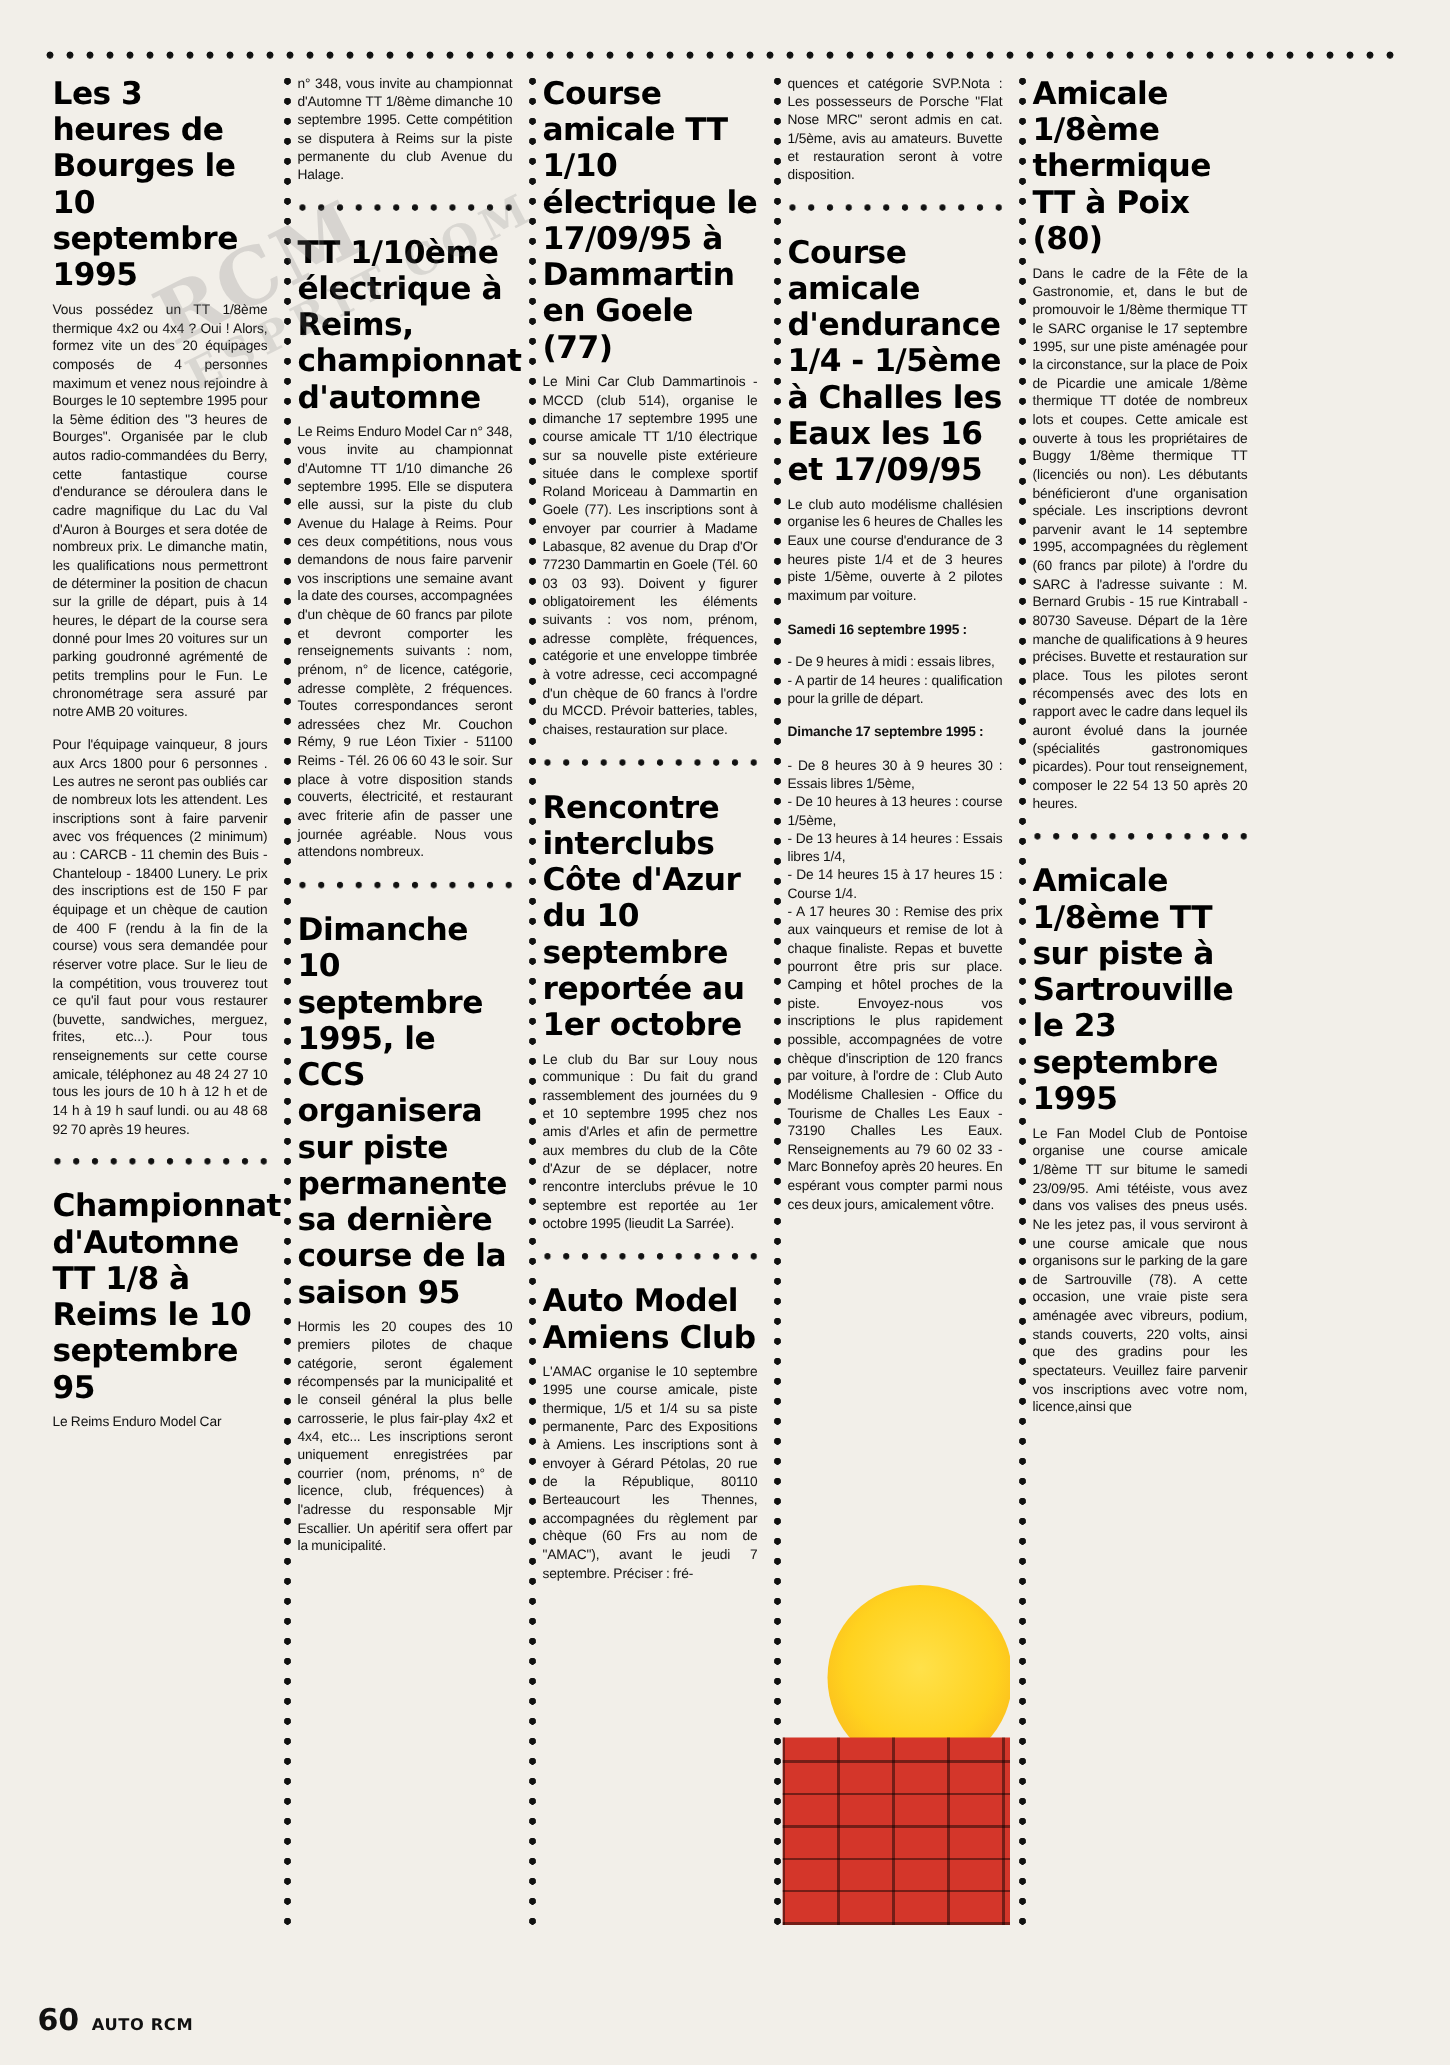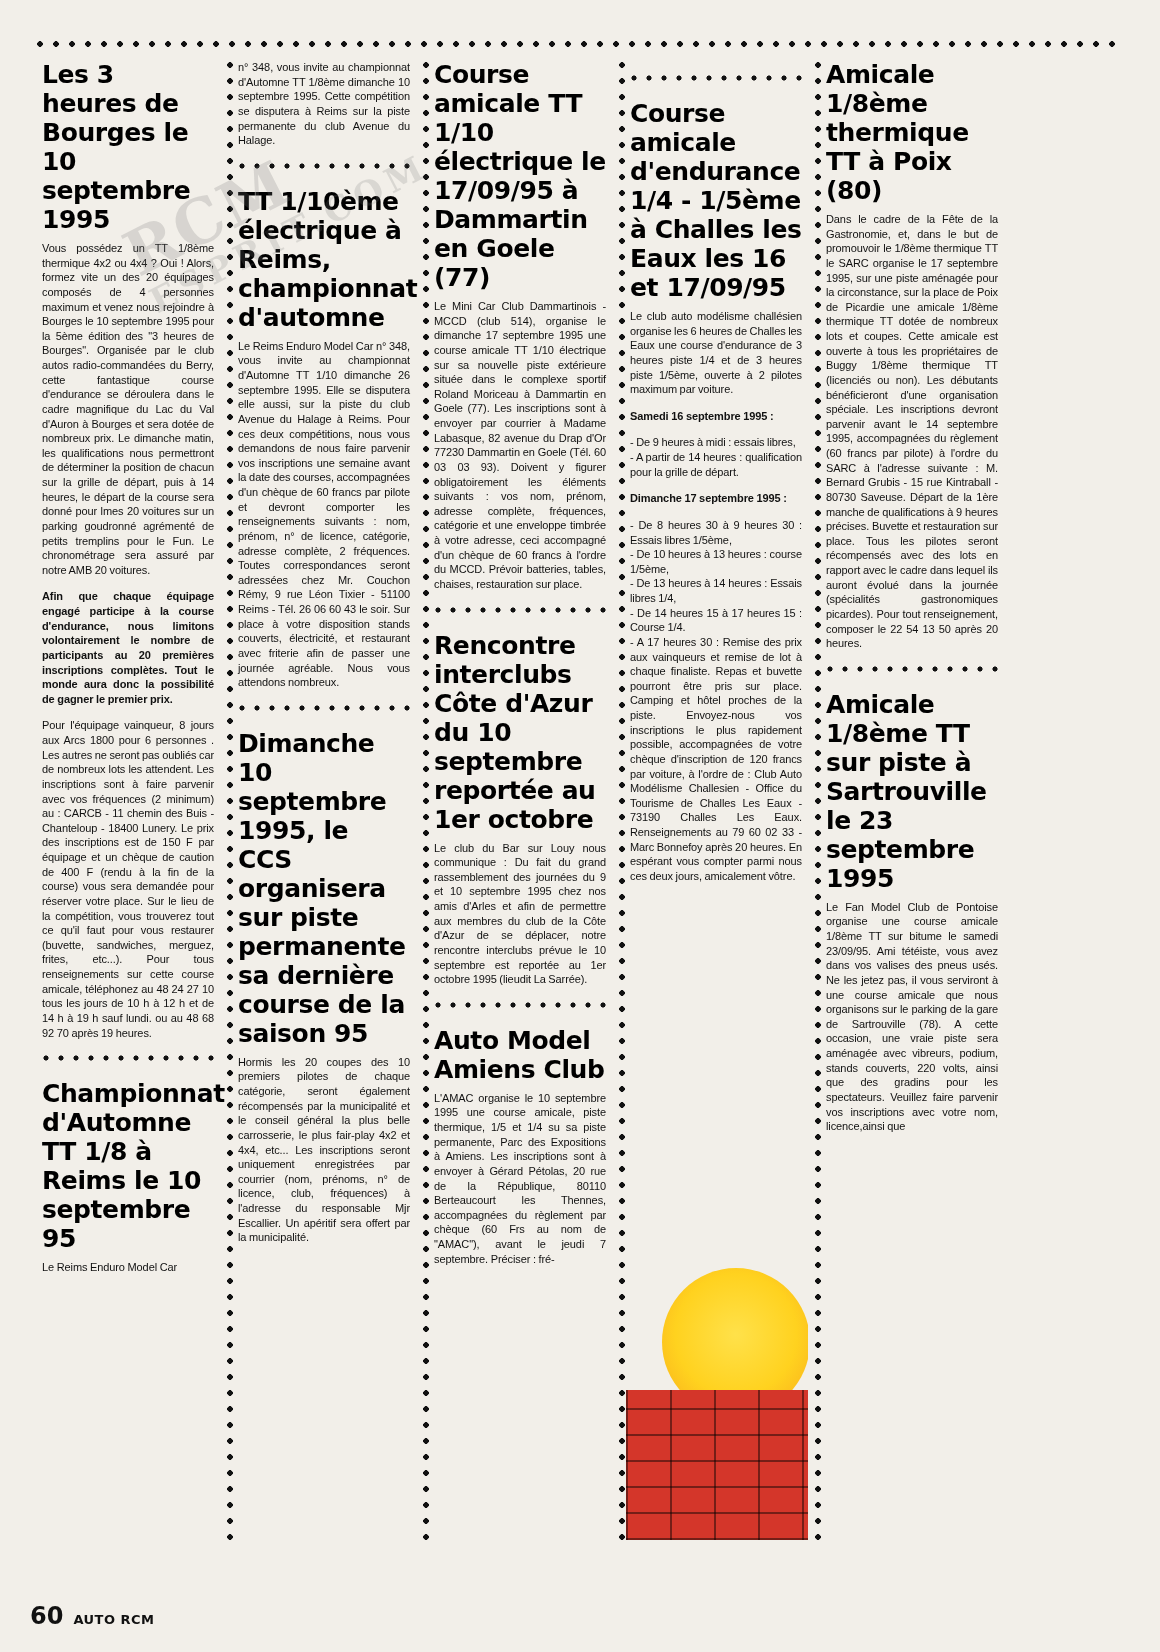--- a/index.html
+++ b/index.html
@@ -248,21 +248,20 @@
 <body>
 
 <div class="page">
   <div class="top-dots"></div>
 
   <div class="cols">
 
     <div class="col">
       <h2 class="title">Les 3 heures de Bourges le 10 septembre 1995</h2>
       <p class="art">Vous possédez un TT 1/8ème thermique 4x2 ou 4x4 ? Oui ! Alors, formez vite un des 20 équipages composés de 4 personnes maximum et venez nous rejoindre à Bourges le 10 septembre 1995 pour la 5ème édition des "3 heures de Bourges". Organisée par le club autos radio-commandées du Berry, cette fantastique course d'endurance se déroulera dans le cadre magnifique du Lac du Val d'Auron à Bourges et sera dotée de nombreux prix. Le dimanche matin, les qualifications nous permettront de déterminer la position de chacun sur la grille de départ, puis à 14 heures, le départ de la course sera donné pour lmes 20 voitures sur un parking goudronné agrémenté de petits tremplins pour le Fun. Le chronométrage sera assuré par notre AMB 20 voitures.</p>
-      <p class="art" style="font-weight:bold">Afin que chaque équipage engagé participe à la course d'endurance, nous limitons volontairement le nombre de participants au 20 premières inscriptions complètes. Tout le monde aura donc la possibilité de gagner le premier prix.</p>
       <p class="art">Pour l'équipage vainqueur, 8 jours aux Arcs 1800 pour 6 personnes . Les autres ne seront pas oubliés car de nombreux lots les attendent. Les inscriptions sont à faire parvenir avec vos fréquences (2 minimum) au : CARCB - 11 chemin des Buis - Chanteloup - 18400 Lunery. Le prix des inscriptions est de 150 F par équipage et un chèque de caution de 400 F (rendu à la fin de la course) vous sera demandée pour réserver votre place. Sur le lieu de la compétition, vous trouverez tout ce qu'il faut pour vous restaurer (buvette, sandwiches, merguez, frites, etc...). Pour tous renseignements sur cette course amicale, téléphonez au 48 24 27 10 tous les jours de 10 h à 12 h et de 14 h à 19 h sauf lundi. ou au 48 68 92 70 après 19 heures.</p>
       <div class="hr-dots"></div>
       <h2 class="title">Championnat d'Automne TT 1/8 à Reims le 10 septembre 95</h2>
       <p class="art">Le Reims Enduro Model Car</p>
     </div>
 
     <div class="col">
       <p class="art">n° 348, vous invite au championnat d'Automne TT 1/8ème dimanche 10 septembre 1995. Cette compétition se disputera à Reims sur la piste permanente du club Avenue du Halage.</p>
       <div class="hr-dots"></div>
       <h2 class="title">TT 1/10ème électrique à Reims, championnat d'automne</h2>
@@ -277,20 +276,21 @@
       <p class="art">Le Mini Car Club Dammartinois - MCCD (club 514), organise le dimanche 17 septembre 1995 une course amicale TT 1/10 électrique sur sa nouvelle piste extérieure située dans le complexe sportif Roland Moriceau à Dammartin en Goele (77). Les inscriptions sont à envoyer par courrier à Madame Labasque, 82 avenue du Drap d'Or 77230 Dammartin en Goele (Tél. 60 03 03 93). Doivent y figurer obligatoirement les éléments suivants : vos nom, prénom, adresse complète, fréquences, catégorie et une enveloppe timbrée à votre adresse, ceci accompagné d'un chèque de 60 francs à l'ordre du MCCD. Prévoir batteries, tables, chaises, restauration sur place.</p>
       <div class="hr-dots"></div>
       <h2 class="title">Rencontre interclubs Côte d'Azur du 10 septembre reportée au 1er octobre</h2>
       <p class="art">Le club du Bar sur Louy nous communique : Du fait du grand rassemblement des journées du 9 et 10 septembre 1995 chez nos amis d'Arles et afin de permettre aux membres du club de la Côte d'Azur de se déplacer, notre rencontre interclubs prévue le 10 septembre est reportée au 1er octobre 1995 (lieudit La Sarrée).</p>
       <div class="hr-dots"></div>
       <h2 class="title">Auto Model Amiens Club</h2>
       <p class="art">L'AMAC organise le 10 septembre 1995 une course amicale, piste thermique, 1/5 et 1/4 su sa piste permanente, Parc des Expositions à Amiens. Les inscriptions sont à envoyer à Gérard Pétolas, 20 rue de la République, 80110 Berteaucourt les Thennes, accompagnées du règlement par chèque (60 Frs au nom de "AMAC"), avant le jeudi 7 septembre. Préciser : fré-</p>
     </div>
 
     <div class="col">
+      <p class="art">quences et catégorie SVP.Nota : Les possesseurs de Porsche "Flat Nose MRC" seront admis en cat. 1/5ème, avis au amateurs. Buvette et restauration seront à votre disposition.</p>
       <div class="hr-dots"></div>
       <h2 class="title">Course amicale d'endurance 1/4 - 1/5ème à Challes les Eaux les 16 et 17/09/95</h2>
       <p class="art">Le club auto modélisme challésien organise les 6 heures de Challes les Eaux une course d'endurance de 3 heures piste 1/4 et de 3 heures piste 1/5ème, ouverte à 2 pilotes maximum par voiture.</p>
       <p class="art" style="font-weight:bold">Samedi 16 septembre 1995 :</p>
       <p class="art" style="white-space:pre-line">- De 9 heures à midi : essais libres,
 - A partir de 14 heures : qualification pour la grille de départ.</p>
       <p class="art" style="font-weight:bold">Dimanche 17 septembre 1995 :</p>
       <p class="art" style="white-space:pre-line">- De 8 heures 30 à 9 heures 30 : Essais libres 1/5ème,
 - De 10 heures à 13 heures : course 1/5ème,
 - De 13 heures à 14 heures : Essais libres 1/4,

